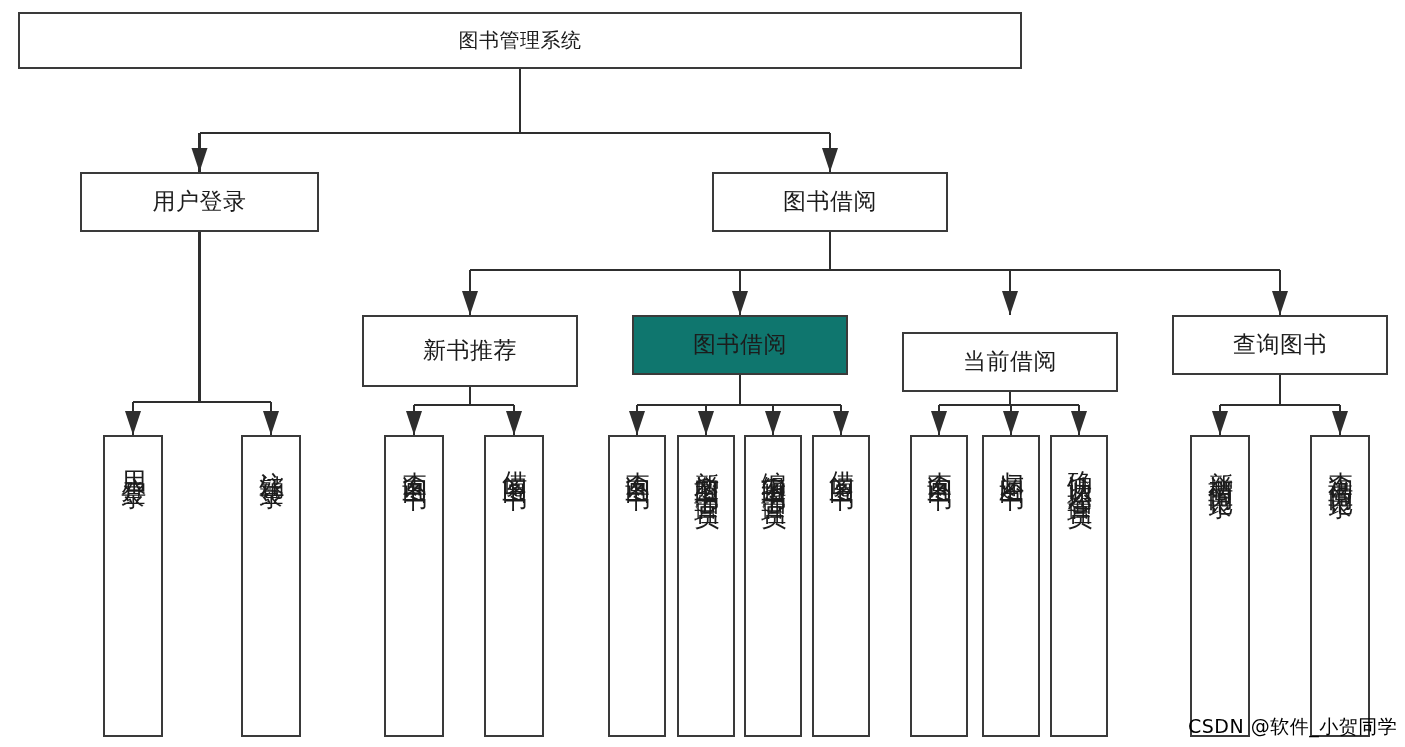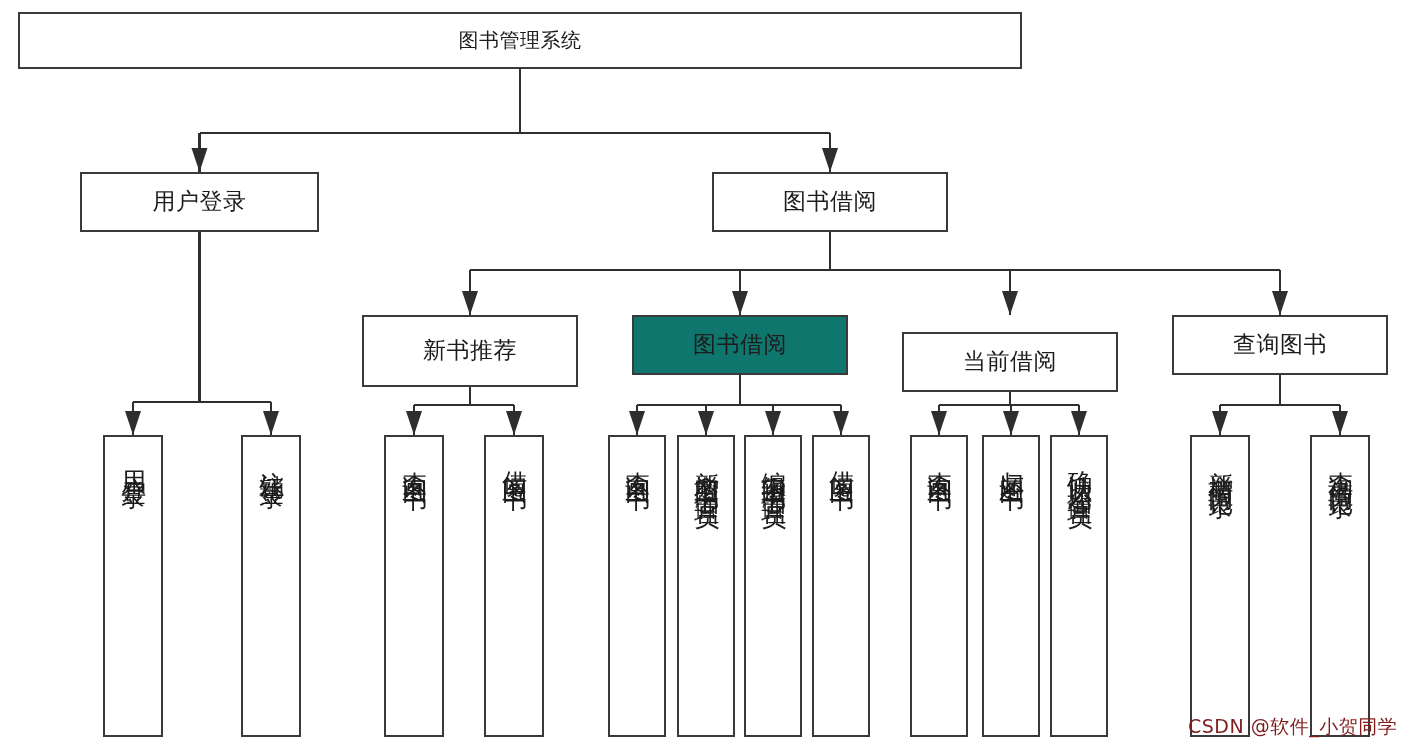--- a/index.html
+++ b/index.html
@@ -63,21 +63,21 @@
     font-size: 25px;
     line-height: 1.05;
     letter-spacing: 5px;
     white-space: nowrap;
   }
   .watermark {
     position: absolute;
     left: 1188px;
     top: 714px;
     font-size: 19px;
-    color: #7f1d1d;
+    color: #000000;
     letter-spacing: 0.5px;
     white-space: nowrap;
     z-index: 3;
     font-family: "DejaVu Sans", "Liberation Sans", sans-serif;
   }
 </style>
 </head>
 <body>
 
 <div id="canvas">

